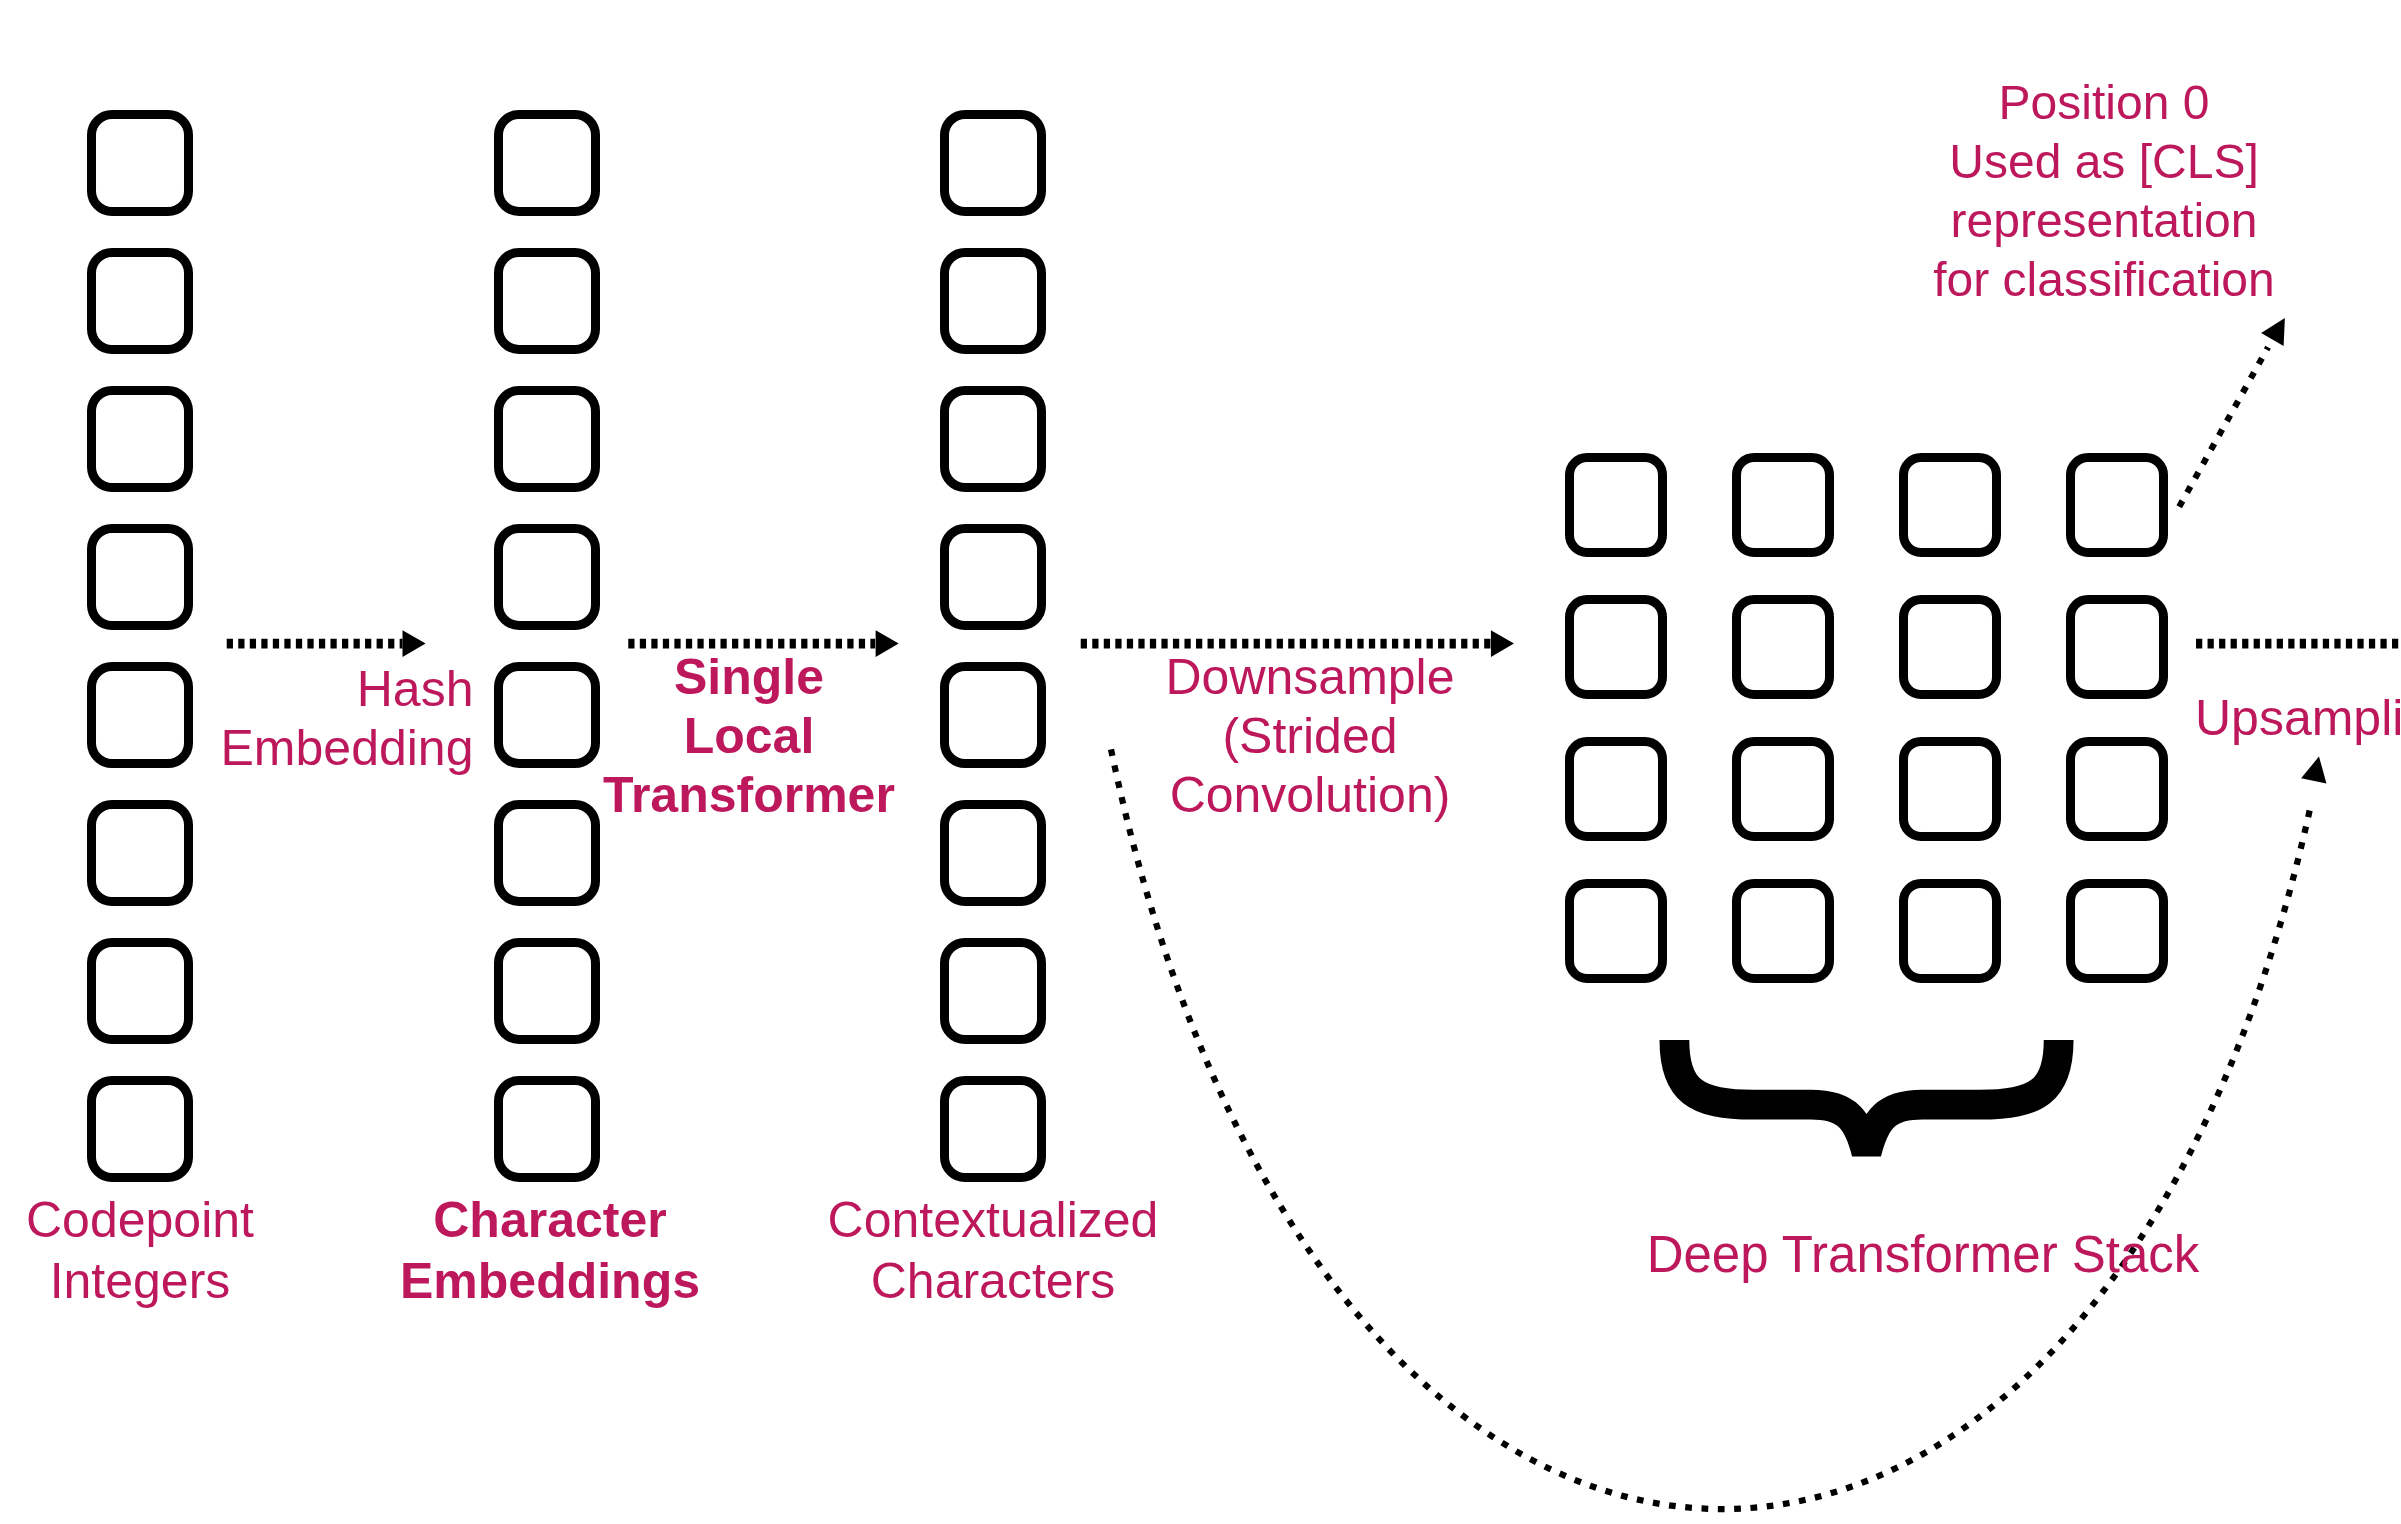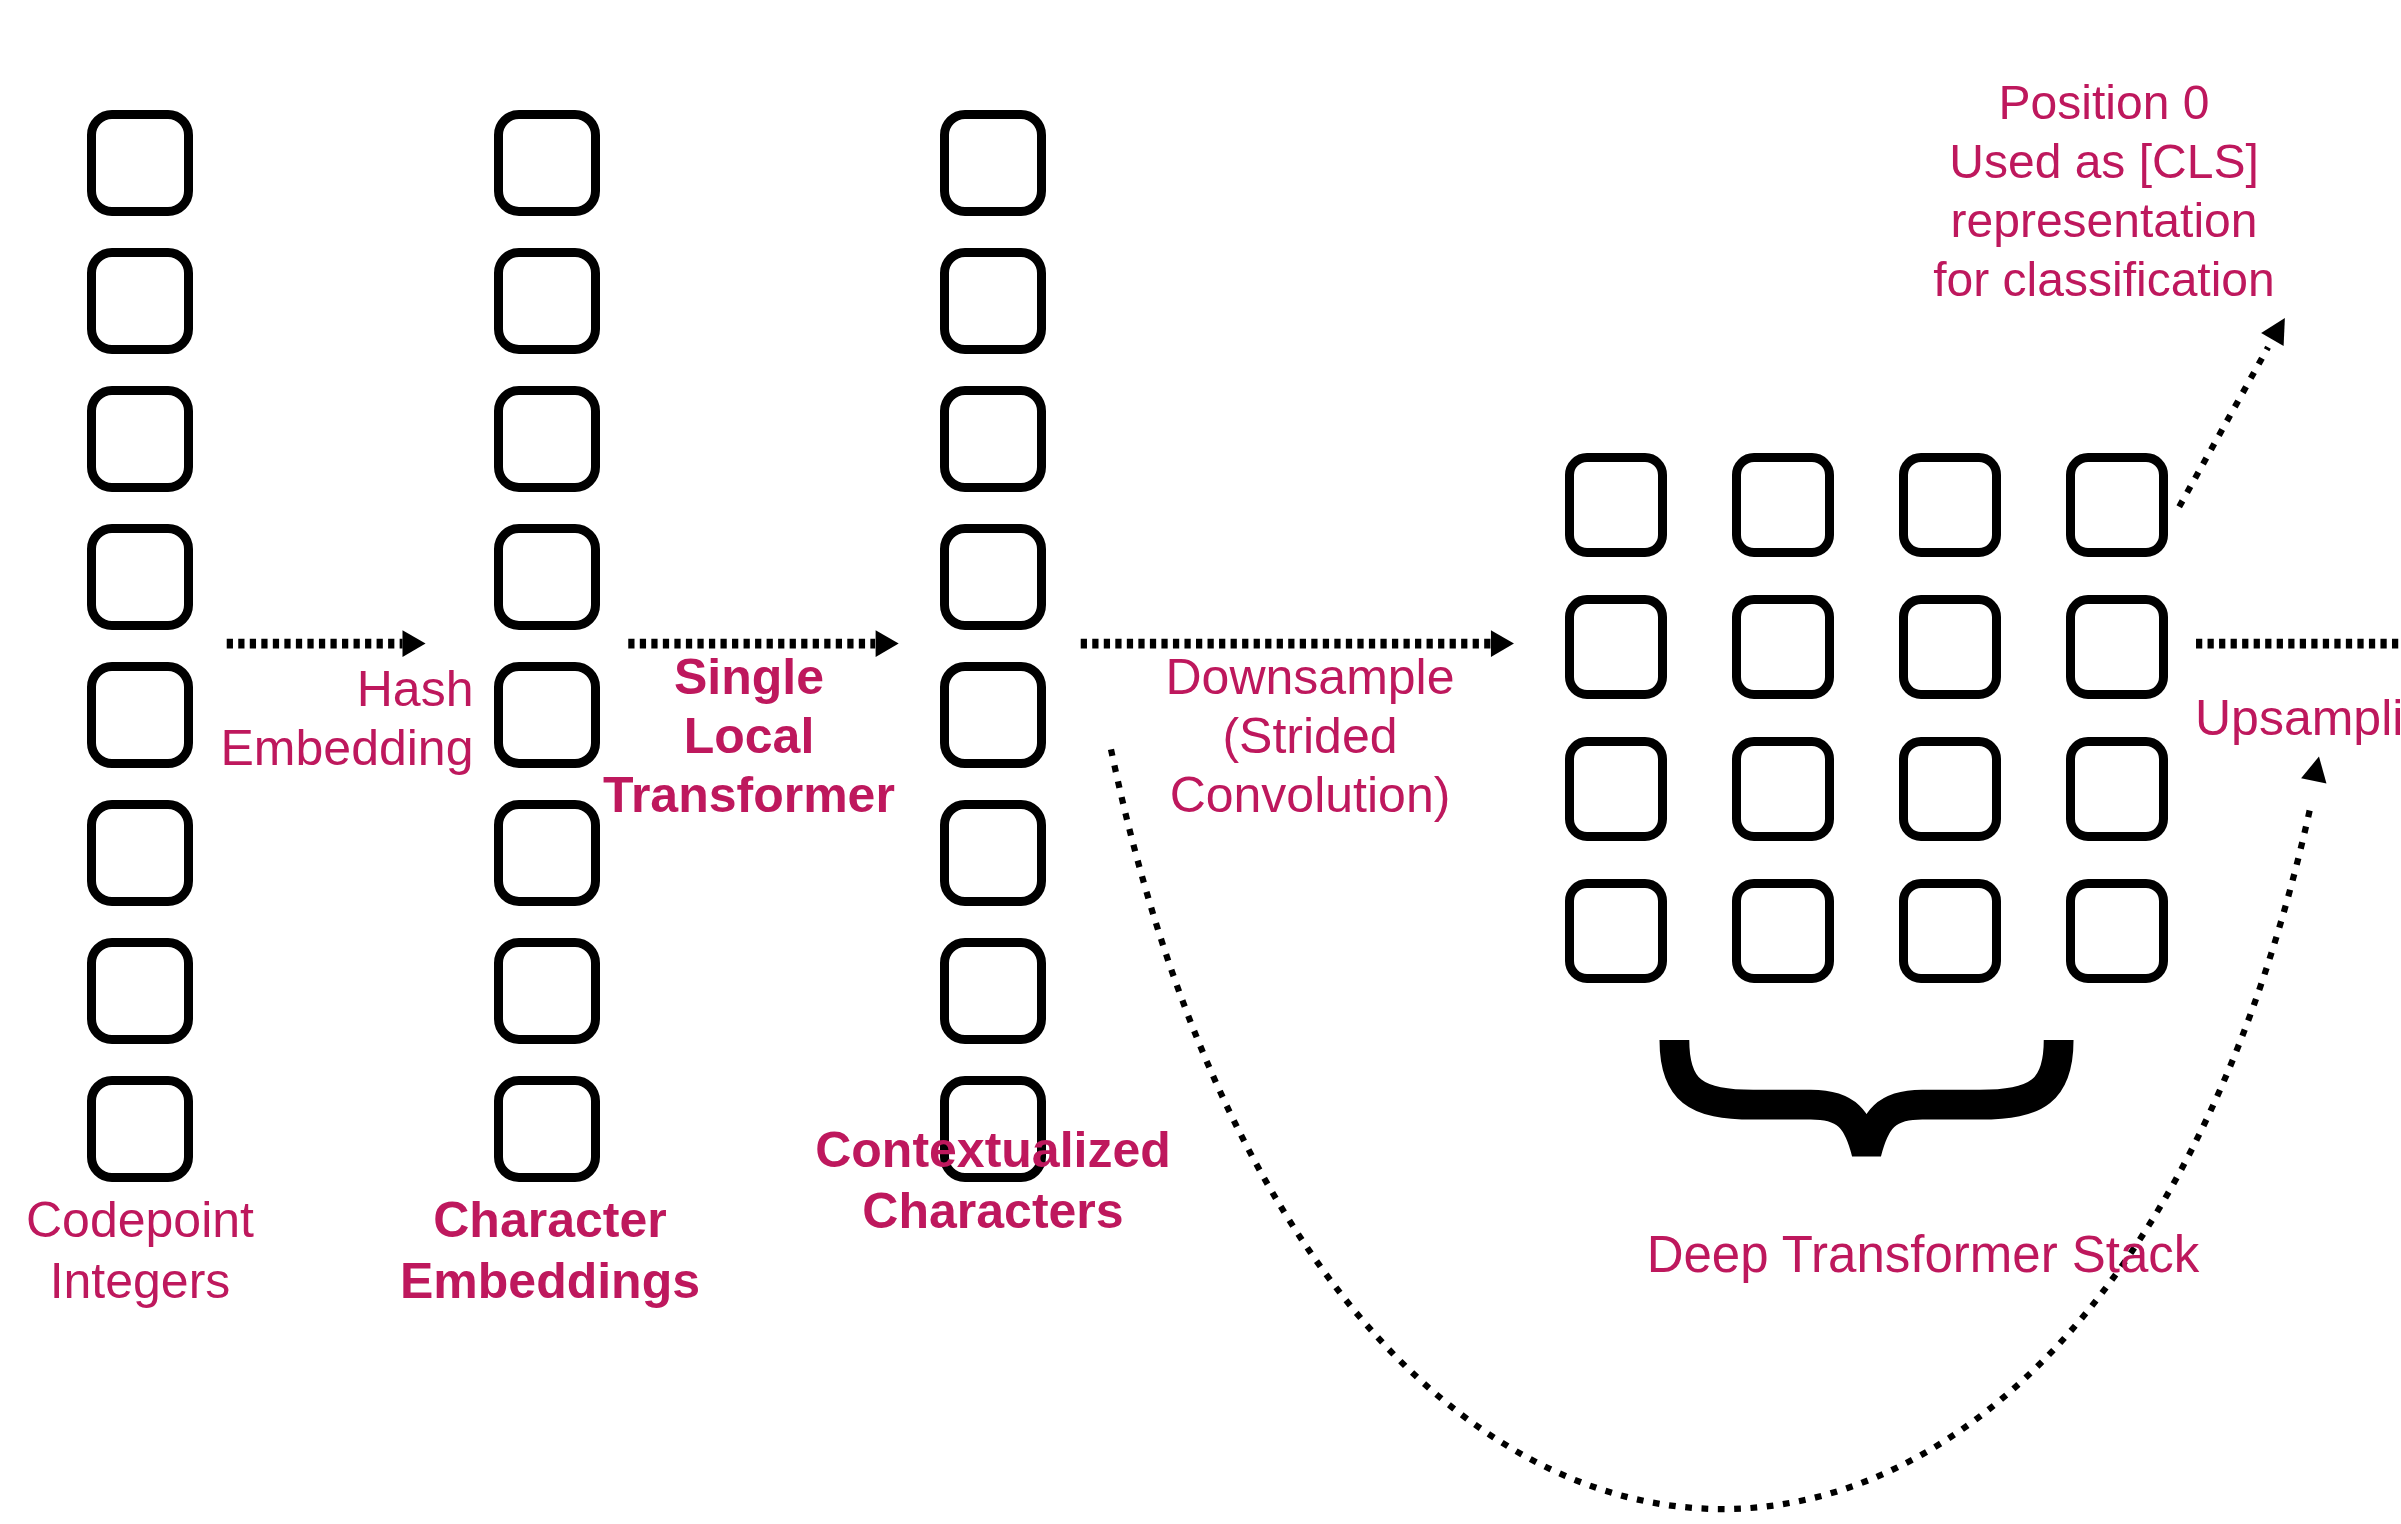--- a/index.html
+++ b/index.html
@@ -58,21 +58,21 @@
     transform: translateX(-50%);
     text-align: center;
     white-space: pre-line;
     font-size: 50px;
     line-height: 61px;
     color: #be185d;
   }
   .arrowlbl { font-size: 50px; line-height: 59px; }
   .lbl-col0 { left: 140px;  top: 1190px; }
   .lbl-col1 { left: 550px; top: 1190px; font-weight: bold; }
-  .lbl-col2 { left: 993px; top: 1120px; font-weight: bold; }
+  .lbl-col2 { left: 993px; top: 1190px; }
   .lbl-deep { left: 1883px; top: 1224px; font-size: 51px; margin-left: 40px; }
   .lbl-a0 { left: 347px;  top: 660px; text-align: right; }
   .lbl-a1 { left: 749px; top: 648px; font-weight: bold; }
   .lbl-a2 { left: 1310px; top: 648px; }
   .lbl-a3 { left: 2327px; top: 689px; }
   .lbl-cls { left: 2104px; top: 73px; font-size: 48px; line-height: 59px; }
   
   .dash  { stroke: #000000; stroke-width: 20; stroke-dasharray: 13 11; fill: none; }
   .dots  { stroke: #000000; stroke-width: 13; stroke-dasharray: 14 20; fill: none; }
   .head  { fill: #000000; stroke: none; }

